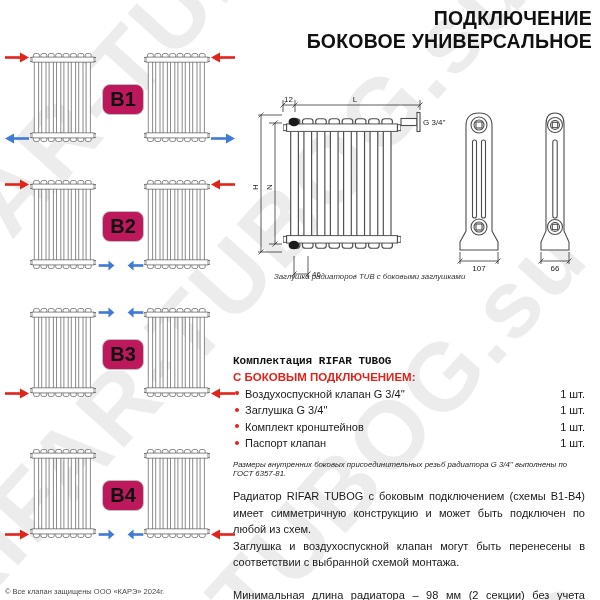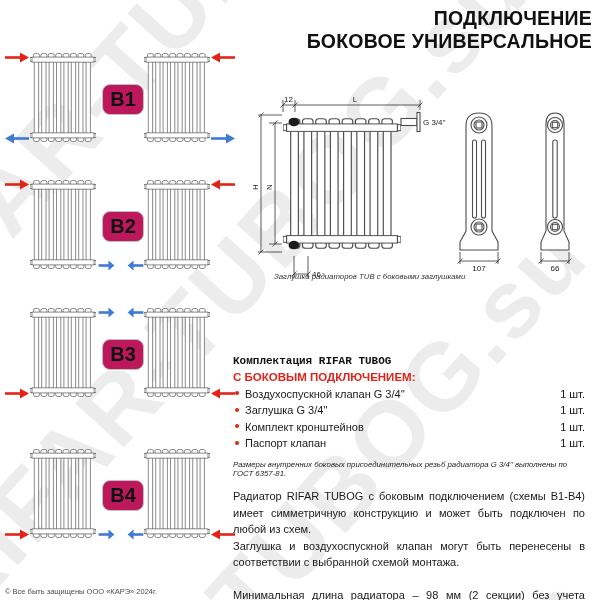--- a/index.html
+++ b/index.html
@@ -361,16 +361,16 @@
 
       <div class="pack-note">Размеры внутренних боковых присоединительных резьб радиатора G 3/4'' выполнены по ГОСТ 6357-81.</div>
 
       <div class="desc">
         <p>Радиатор RIFAR TUBOG с боковым подключением (схемы B1-B4) имеет симметричную конструкцию и может быть подключен по любой из схем.</p>
         <p>Заглушка и воздухоспускной клапан могут быть перенесены в соответствии с выбранной схемой монтажа.</p>
         <p class="bold">Минимальная длина радиатора – 98 мм (2 секции) без учета арматуры.</p>
       </div>
     </div>
 
-    <div class="footer">© Все быть защищены ООО «КАРЭ» 2024г.</div>
+    <div class="footer">© Все клапан защищены ООО «КАРЭ» 2024г.</div>
 
   </div>
 </div>
 
 </body></html>

